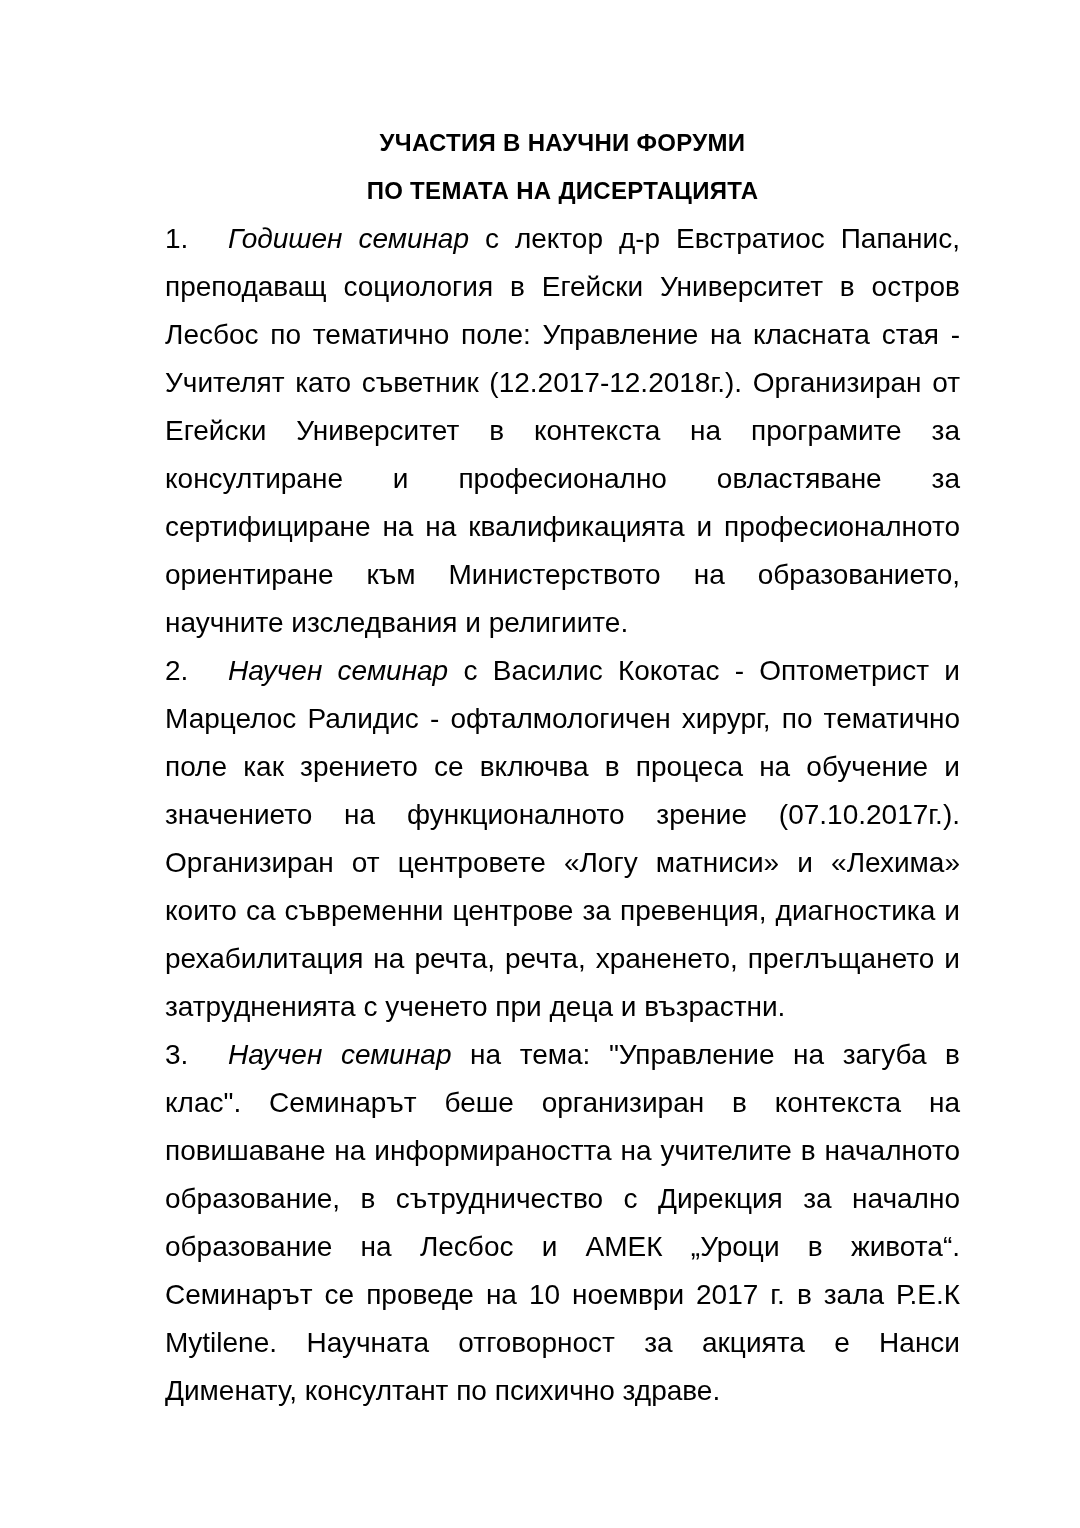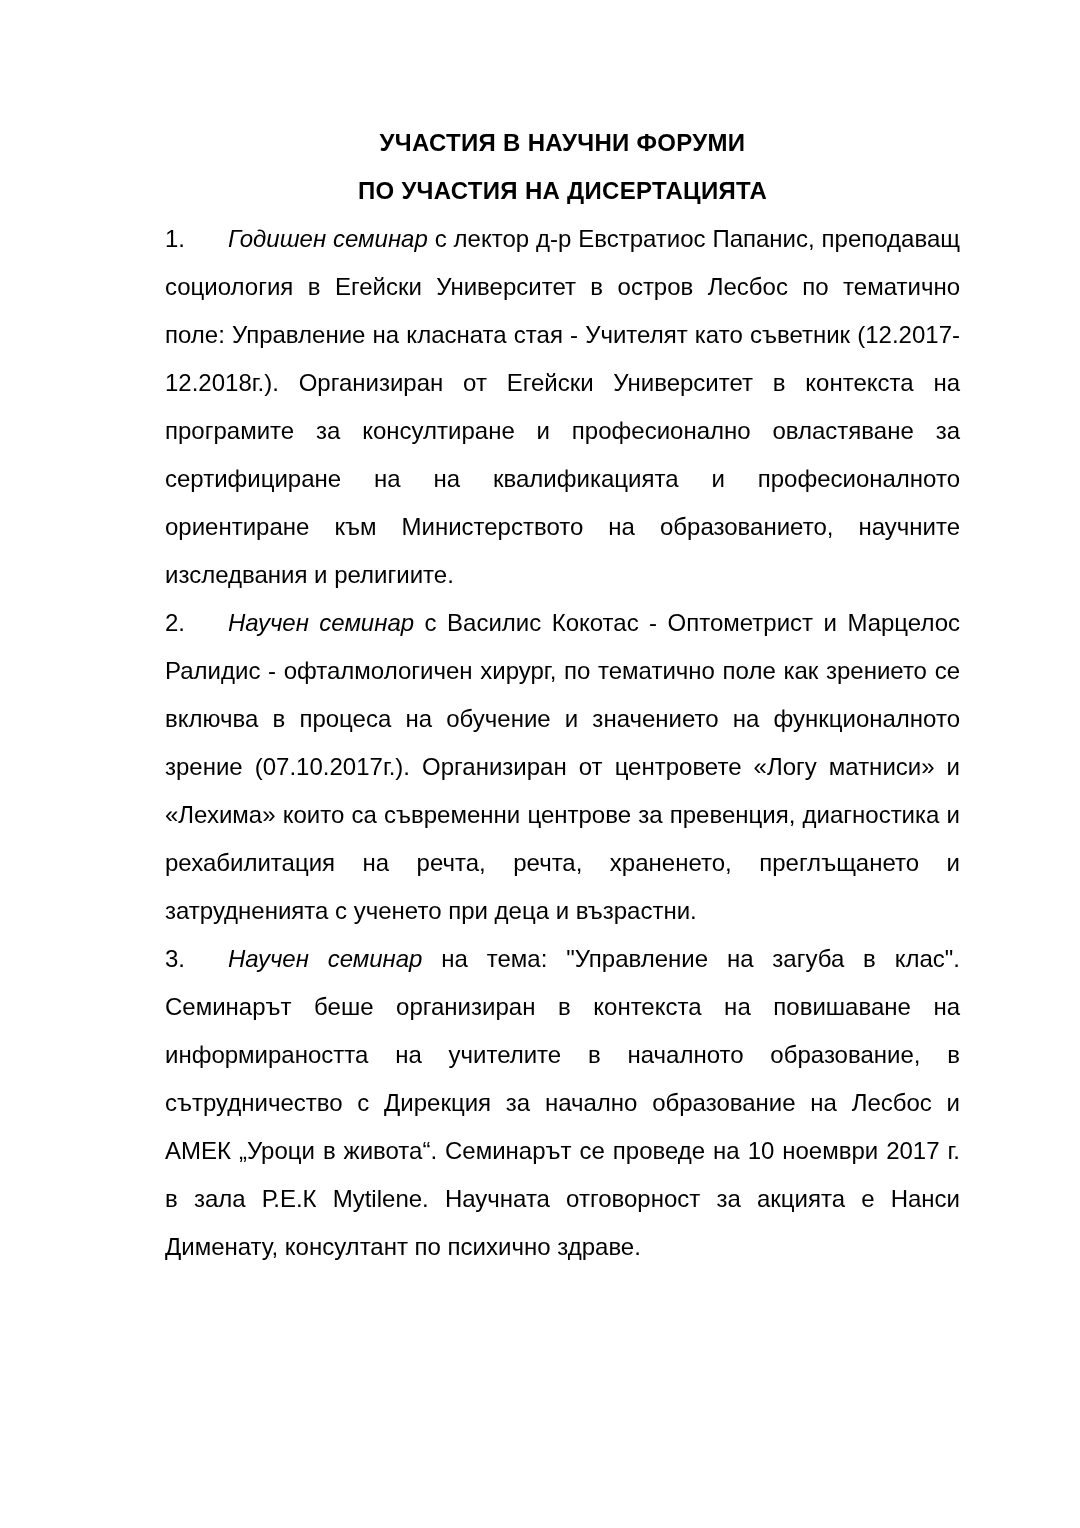--- a/index.html
+++ b/index.html
@@ -26,21 +26,21 @@
   }
   .title-line {
     font-size: 24px;
     line-height: 48px;
     font-weight: bold;
     text-align: center;
     letter-spacing: 0.3px;
   }
   .para {
     margin: 0;
-    font-size: 24px;
+    font-size: 28px;
     line-height: 48px;
     text-align: justify;
     color: var(--text-color, #000000);
   }
   .num {
     display: inline-block;
     width: 63px;
     font-style: normal;
   }
   .lead {
@@ -50,21 +50,21 @@
     font-style: normal;
   }
 </style>
 </head>
 <body style="--text-color: #000000; --page-bg: #ffffff;">
 
 <div class="page">
 
   <div class="title-block">
     <div class="title-line">УЧАСТИЯ В НАУЧНИ ФОРУМИ</div>
-    <div class="title-line">ПО УЧАСТИЯ НА ДИСЕРТАЦИЯТА</div>
+    <div class="title-line">ПО ТЕМАТА НА ДИСЕРТАЦИЯТА</div>
   </div>
 
   <p class="para"><span class="num">1.</span><span class="lead">Годишен семинар</span><span class="rest"> с лектор д-р Евстратиос Папанис, преподаващ социология в Егейски Университет в остров Лесбос по тематично поле: Управление на класната стая - Учителят като съветник (12.2017-12.2018г.). Организиран от Егейски Университет в контекста на програмите за консултиране и професионално овластяване за сертифициране на на квалификацията и професионалното ориентиране към Министерството на образованието, научните изследвания и религиите.</span></p>
 
   <p class="para"><span class="num">2.</span><span class="lead">Научен семинар</span><span class="rest"> с Василис Кокотас - Оптометрист и Марцелос Ралидис - офталмологичен хирург, по тематично поле как зрението се включва в процеса на обучение и значението на функционалното зрение (07.10.2017г.). Организиран от центровете «Логу матниси» и «Лехима» които са съвременни центрове за превенция, диагностика и рехабилитация на речта, речта, храненето, преглъщането и затрудненията с ученето при деца и възрастни.</span></p>
 
   <p class="para"><span class="num">3.</span><span class="lead">Научен семинар</span><span class="rest"> на тема: "Управление на загуба в клас". Семинарът беше организиран в контекста на повишаване на информираността на учителите в началното образование, в сътрудничество с Дирекция за начално образование на Лесбос и АМЕК „Уроци в живота“. Семинарът се проведе на 10 ноември 2017 г. в зала Р.Е.К Mytilene. Научната отговорност за акцията е Нанси Дименату, консултант по психично здраве.</span></p>
 
 </div>
 

